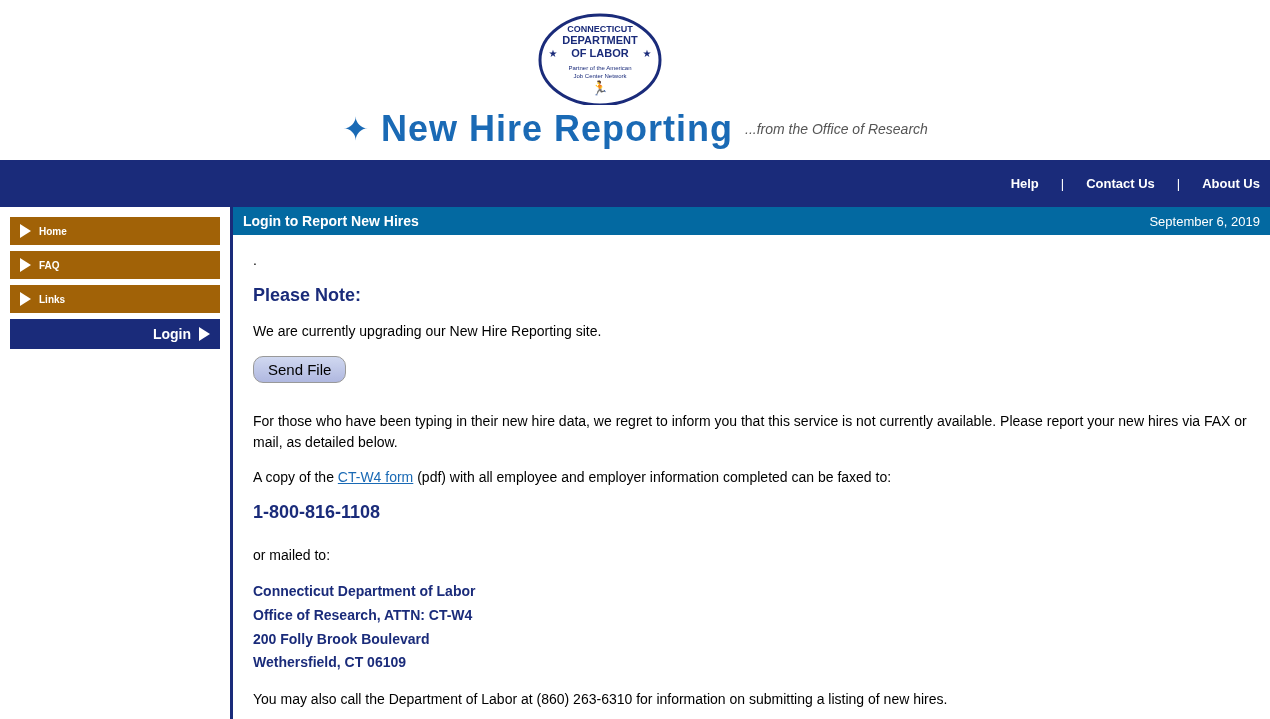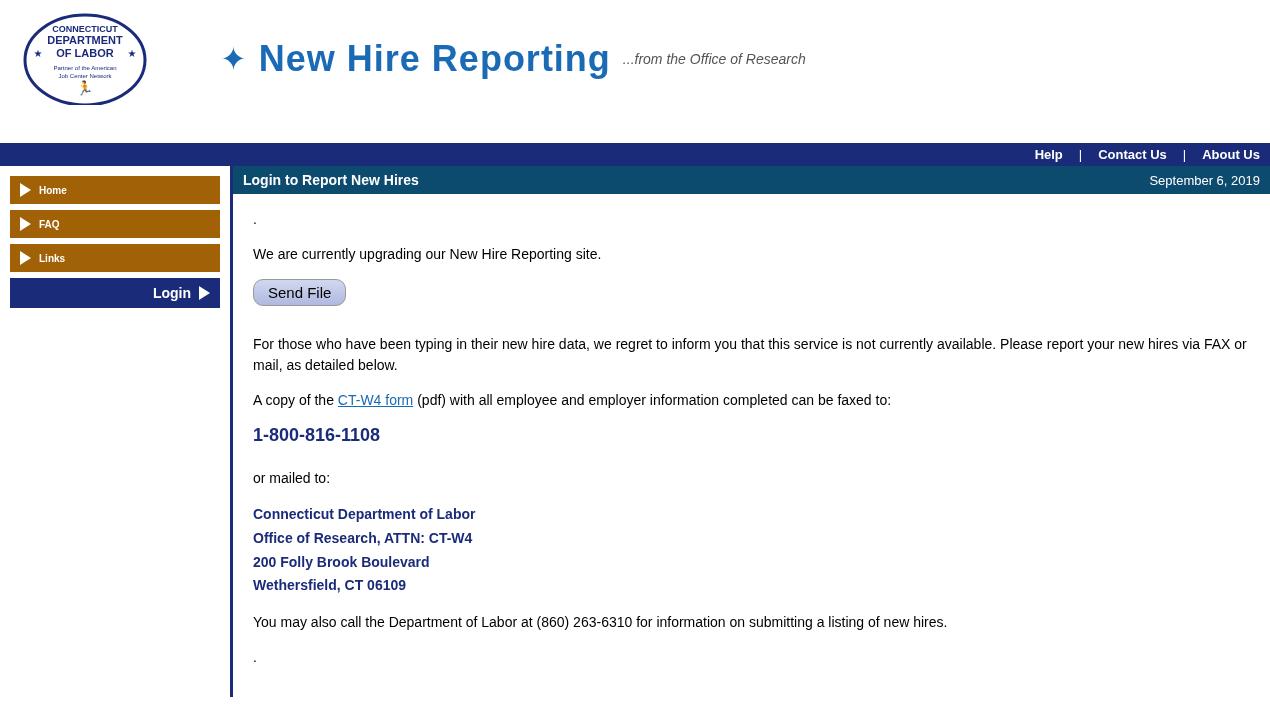--- a/index.html
+++ b/index.html
@@ -5,20 +5,21 @@
     * { margin: 0; padding: 0; box-sizing: border-box; }
     body { font-family: Arial, sans-serif; font-size: 14px; background: #fff; width: 1270px; }
 
     
     .header {
       display: flex;
       align-items: center;
       padding: 10px 20px;
       background: #fff;
       border-bottom: none;
+      flex-direction: column;
     }
     .logo-area {
       width: 200px;
       flex-shrink: 0;
     }
     .title-area {
       flex: 1;
       display: flex;
       align-items: center;
       gap: 12px;
@@ -36,24 +37,23 @@
     }
     .subtitle {
       color: #555;
       font-size: 14px;
       font-style: italic;
     }
     .top-nav {
       background: #1a2b7a;
       display: flex;
       justify-content: flex-end;
-      padding: 4px 10px;
-      align-items: center;
-      gap: 16px;
-      margin-top: 25px;
+      padding: 16px 10px;
+      align-items: center;
+      gap: 22px;
     }
     .top-nav a {
       color: #fff;
       text-decoration: none;
       font-size: 13px;
       font-weight: bold;
     }
     .top-nav .separator {
       color: #fff;
       font-size: 13px;
@@ -120,21 +120,21 @@
       border-left: 11px solid #fff;
       flex-shrink: 0;
     }
 
     
     .content-wrapper {
       flex: 1;
       border-left: 3px solid #1a2b7a;
     }
     .content-header {
-      background: #0c4a6e;
+      background: #0369a1;
       display: flex;
       justify-content: space-between;
       align-items: center;
       padding: 6px 10px;
     }
     .content-header-title {
       color: #fff;
       font-weight: bold;
       font-size: 14px;
     }
@@ -248,20 +248,21 @@
     </button>
   </div>
 
   <div class="content-wrapper">
     <div class="content-header">
       <span class="content-header-title">Login to Report New Hires</span>
       <span class="content-header-date">September 6, 2019</span>
     </div>
     <div class="content-body">
       <p class="dot">.</p>
+      <div class="please-note">Please Note:</div>
 
       <p>We are currently upgrading our New Hire Reporting site.</p>
 
 
       <div style="margin-bottom: 14px;">
         <a href="#" class="send-file-btn">Send File</a>
       </div>
 
       <p>For those who have been typing in their new hire data, we regret to inform you that this service is not currently available. Please report your new hires via FAX or mail, as detailed below.</p>
 

